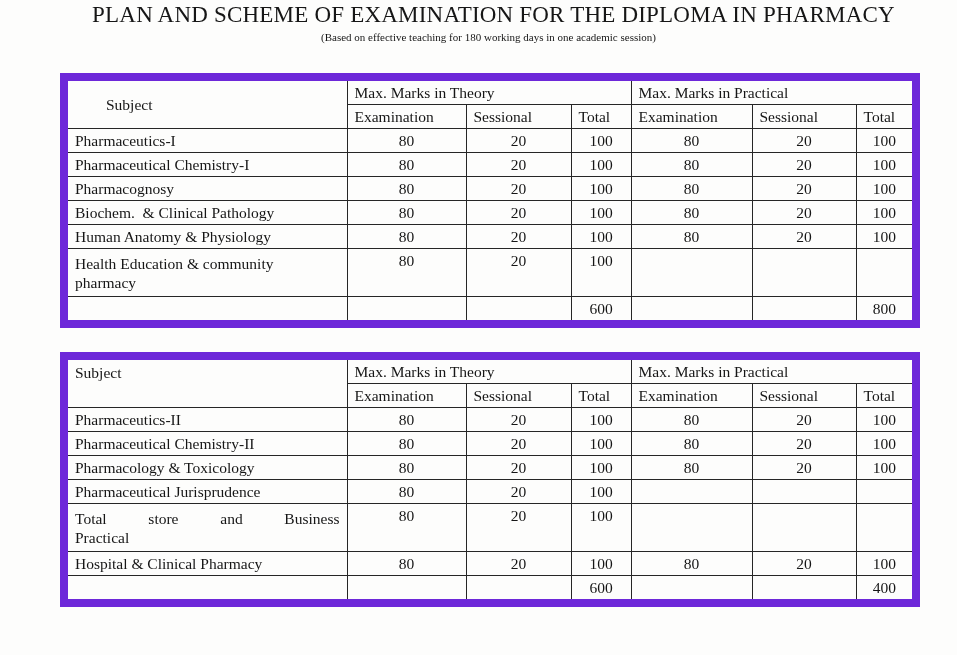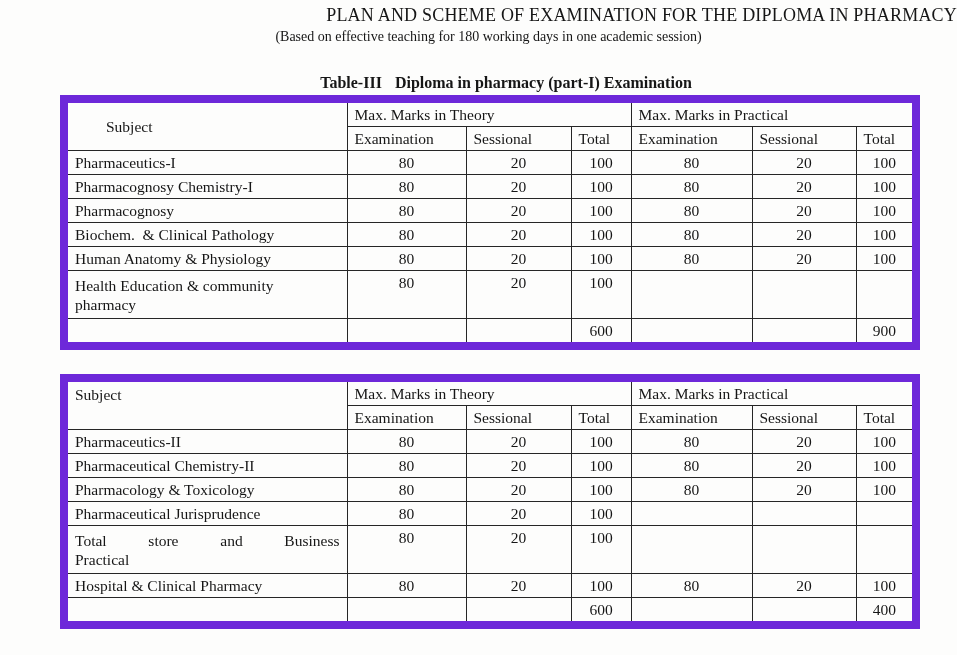--- a/index.html
+++ b/index.html
@@ -4,29 +4,29 @@
 <style>
   * { margin: 0; padding: 0; box-sizing: border-box; }
   html, body { width: 957px; height: 655px; overflow: hidden; }
   body {
     background: #fdfdfc;
     color: #161616;
     font-family: "Liberation Serif", "DejaVu Serif", serif;
     padding-top: 4px;
   }
   .page-title {
-    text-align: right;
-    font-size: 18px;
+    text-align: center;
+    font-size: 23px;
     line-height: 22px;
     letter-spacing: 0.2px;
     padding-left: 30px;
   }
   .page-subtitle {
     text-align: center;
-    font-size: 14px;
+    font-size: 11px;
     line-height: 22px;
     padding-left: 20px;
   }
   .tbl-wrap { margin-left: 60px; width: 852px; }
   .tbl-caption {
     text-align: center;
     font-weight: bold;
     font-size: 16px;
     line-height: 20px;
     padding-left: 40px;
@@ -61,23 +61,20 @@
   .spread { text-align: justify; text-align-last: justify; }
   .subline { }
 </style>
 </head>
 <body>
 
 <div class="page-title">PLAN AND SCHEME OF EXAMINATION FOR THE DIPLOMA IN PHARMACY</div>
 <div class="page-subtitle">(Based on effective teaching for 180 working days in one academic session)</div>
 
 <div class="tbl-wrap wrap3">
-  <div class="tbl-caption">
-    <span class="cap-label">Table-III</span><span>Diploma in pharmacy (part-I) Examination</span>
-  </div>
   <table>
     <colgroup>
       <col style="width:283px">
         <col style="width:119px">
         <col style="width:105px">
         <col style="width:60px">
         <col style="width:121px">
         <col style="width:104px">
         <col style="width:60px">
     </colgroup>
@@ -98,21 +95,21 @@
     <tr class="r">
       <td>Pharmaceutics-I</td>
       <td class="num">80</td>
       <td class="num">20</td>
       <td class="num">100</td>
       <td class="num">80</td>
       <td class="num">20</td>
       <td class="num">100</td>
     </tr>
     <tr class="r">
-      <td>Pharmacognosy Chemistry-I</td>
+      <td>Pharmaceutical Chemistry-I</td>
       <td class="num">80</td>
       <td class="num">20</td>
       <td class="num">100</td>
       <td class="num">80</td>
       <td class="num">20</td>
       <td class="num">100</td>
     </tr>
     <tr class="r">
       <td>Pharmacognosy</td>
       <td class="num">80</td>
@@ -152,21 +149,21 @@
       <td class="num"></td>
       <td class="num"></td>
     </tr>
     <tr class="tr-total">
       <td></td>
       <td class="num"></td>
       <td class="num"></td>
       <td class="num">600</td>
       <td class="num"></td>
       <td class="num"></td>
-      <td class="num">900</td>
+      <td class="num">800</td>
     </tr>
   </tbody>
     </table>
 </div>
 
 <div class="tbl-wrap wrap4">
   <table>
     <colgroup>
       <col style="width:283px">
         <col style="width:119px">

